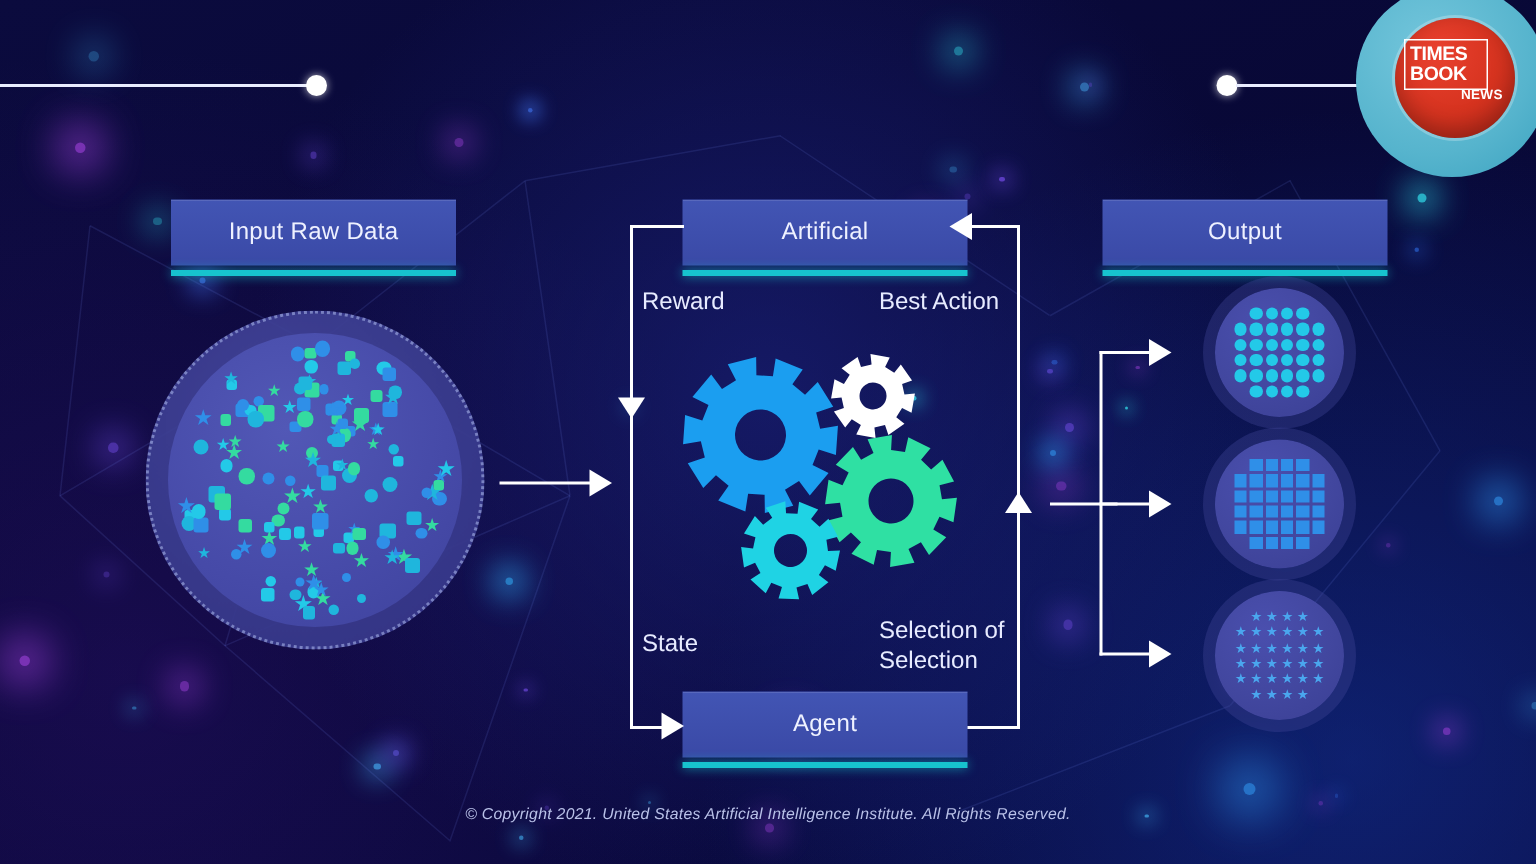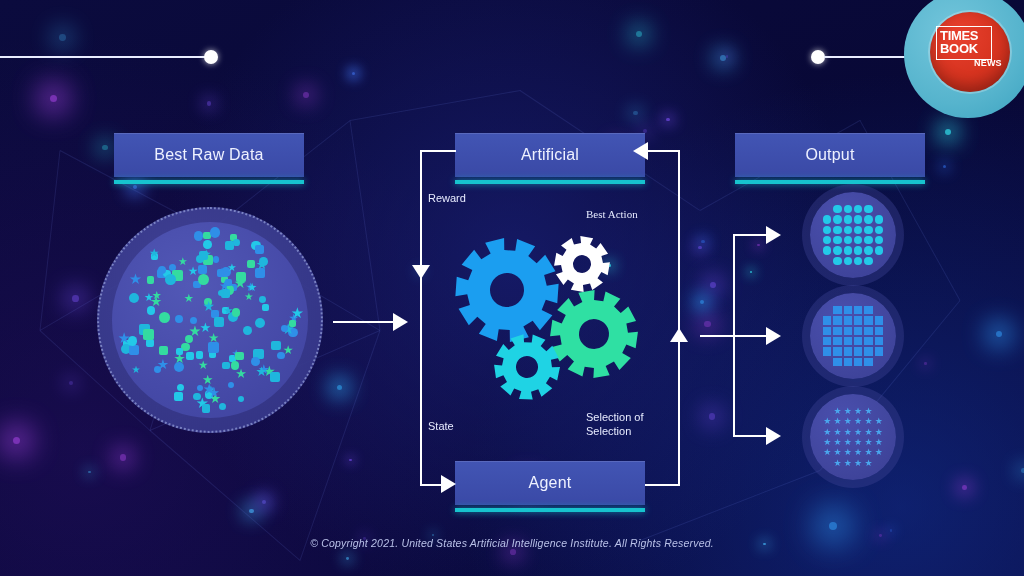--- a/index.html
+++ b/index.html
@@ -55,21 +55,21 @@
   
   .fl{position:absolute;background:#ffffff;}
   .fl-h{height:2px;}
   .fl-v{width:2px;}
   .arrow{position:absolute;width:0;height:0;}
   .arrow-r{border-top:9px solid transparent;border-bottom:9px solid transparent;border-left:15px solid #fff;}
   .arrow-l{border-top:9px solid transparent;border-bottom:9px solid transparent;border-right:15px solid #fff;}
   .arrow-d{border-left:9px solid transparent;border-right:9px solid transparent;border-top:14px solid #fff;}
   .arrow-u{border-left:9px solid transparent;border-right:9px solid transparent;border-bottom:14px solid #fff;}
   
-  .looplabel{position:absolute;color:#e7ebff;font-size:11px;line-height:1.25;}
+  .looplabel{position:absolute;color:#e7ebff;font-size:16px;line-height:1.25;}
   
   #data-blob{position:absolute;left:97px;top:207px;width:226px;height:226px;}
   #blob-ring{position:absolute;inset:0;border-radius:50%;
      border:2px dotted rgba(190,205,255,.55);
      background:radial-gradient(circle at 42% 34%, #45479e 0%, #3b3d90 55%, #343588 100%);
      opacity:.92;}
   #blob-core{position:absolute;left:15px;top:15px;width:196px;height:196px;border-radius:50%;
      background:radial-gradient(circle at 40% 32%, #5258b6 0%, #464aa8 60%, #3e429c 100%);}
   #blob-shapes{position:absolute;inset:0;}
   .shp{position:absolute;}
@@ -184,21 +184,21 @@
     <div id="logo-inner">
       <div id="logo-wordbox">
         <span id="logo-news">TIMES</span>
         <span id="logo-book">BOOK</span>
       </div>
       <span id="logo-times">NEWS</span>
     </div>
   </div>
 
   <div class="labelbox" id="box-input" style="left:114px;top:133px;width:190px;height:44px;">
-    <span>Best Raw Data</span>
+    <span>Input Raw Data</span>
     <span class="ul"></span>
   </div>
 
   <div class="labelbox" id="box-environment" style="left:455px;top:133px;width:190px;height:44px;">
     <span>Artificial</span>
     <span class="ul"></span>
   </div>
 
   <div class="labelbox" id="box-agent" style="left:455px;top:461px;width:190px;height:44px;">
     <span>Agent</span>
@@ -228,21 +228,21 @@
   <div class="fl fl-h" style="left:700px;top:335px;width:45px;"></div>
   <div class="fl fl-v" style="left:733px;top:234px;height:203px;"></div>
   <div class="fl fl-h" style="left:733px;top:234px;width:35px;"></div>
   <div class="fl fl-h" style="left:733px;top:335px;width:35px;"></div>
   <div class="fl fl-h" style="left:733px;top:435px;width:35px;"></div>
   <div class="arrow arrow-r" style="left:766px;top:226px;"></div>
   <div class="arrow arrow-r" style="left:766px;top:327px;"></div>
   <div class="arrow arrow-r" style="left:766px;top:427px;"></div>
 
   <div class="looplabel" style="left:428px;top:192px;">Reward</div>
-  <div class="looplabel" style="left:586px;top:208px;font-family:Liberation Serif, serif;">Best Action</div>
+  <div class="looplabel" style="left:586px;top:192px;">Best Action</div>
   <div class="looplabel" style="left:428px;top:420px;">State</div>
   <div class="looplabel" style="left:586px;top:411px;width:92px;">Selection of Selection</div>
 
   <div id="data-blob">
     <div id="blob-ring"></div>
     <div id="blob-core"></div>
     <div id="blob-shapes">
         <div class="shp sq" style="background: rgb(47, 143, 232); width: 9.94601px; height: 9.94601px; left: 157.971px; top: 60.9344px;"></div>
         <div class="shp ci" style="background: rgb(47, 143, 232); width: 7.40689px; height: 7.40689px; left: 72.0736px; top: 56.8221px;"></div>
         <div class="shp sq" style="background: rgb(35, 201, 232); width: 7.55317px; height: 7.55317px; left: 164.815px; top: 96.6603px;"></div>

